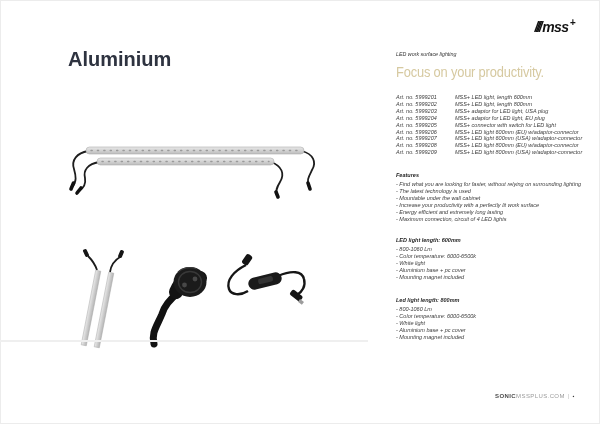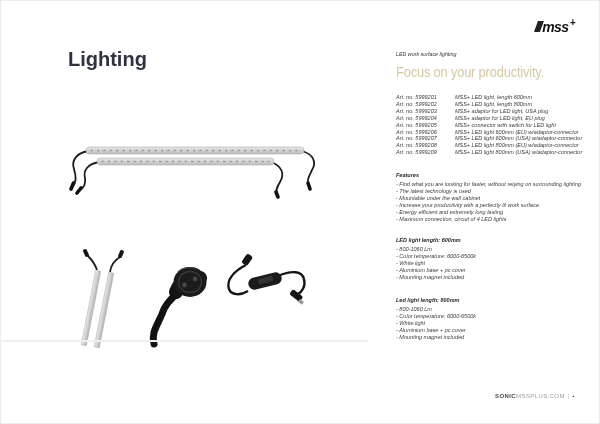--- a/index.html
+++ b/index.html
@@ -44,21 +44,21 @@
 </style>
 </head>
 <body>
 
 <div class="page">
 
   <div class="logo">
     <span class="logo-sl">////</span><span>mss</span><span class="logo-plus">+</span>
   </div>
 
-  <h1 class="title">Lighting</h1>
+  <h1 class="title">Aluminium</h1>
 
   <svg class="photo1" width="260" height="62" viewBox="0 0 260 62">
     <defs>
       <linearGradient id="strip" x1="0" y1="0" x2="0" y2="1">
         <stop offset="0" stop-color="#e9e9e9"></stop>
         <stop offset="0.5" stop-color="#d2d2d2"></stop>
         <stop offset="1" stop-color="#bdbdbd"></stop>
       </linearGradient>
     </defs>
     <g>

